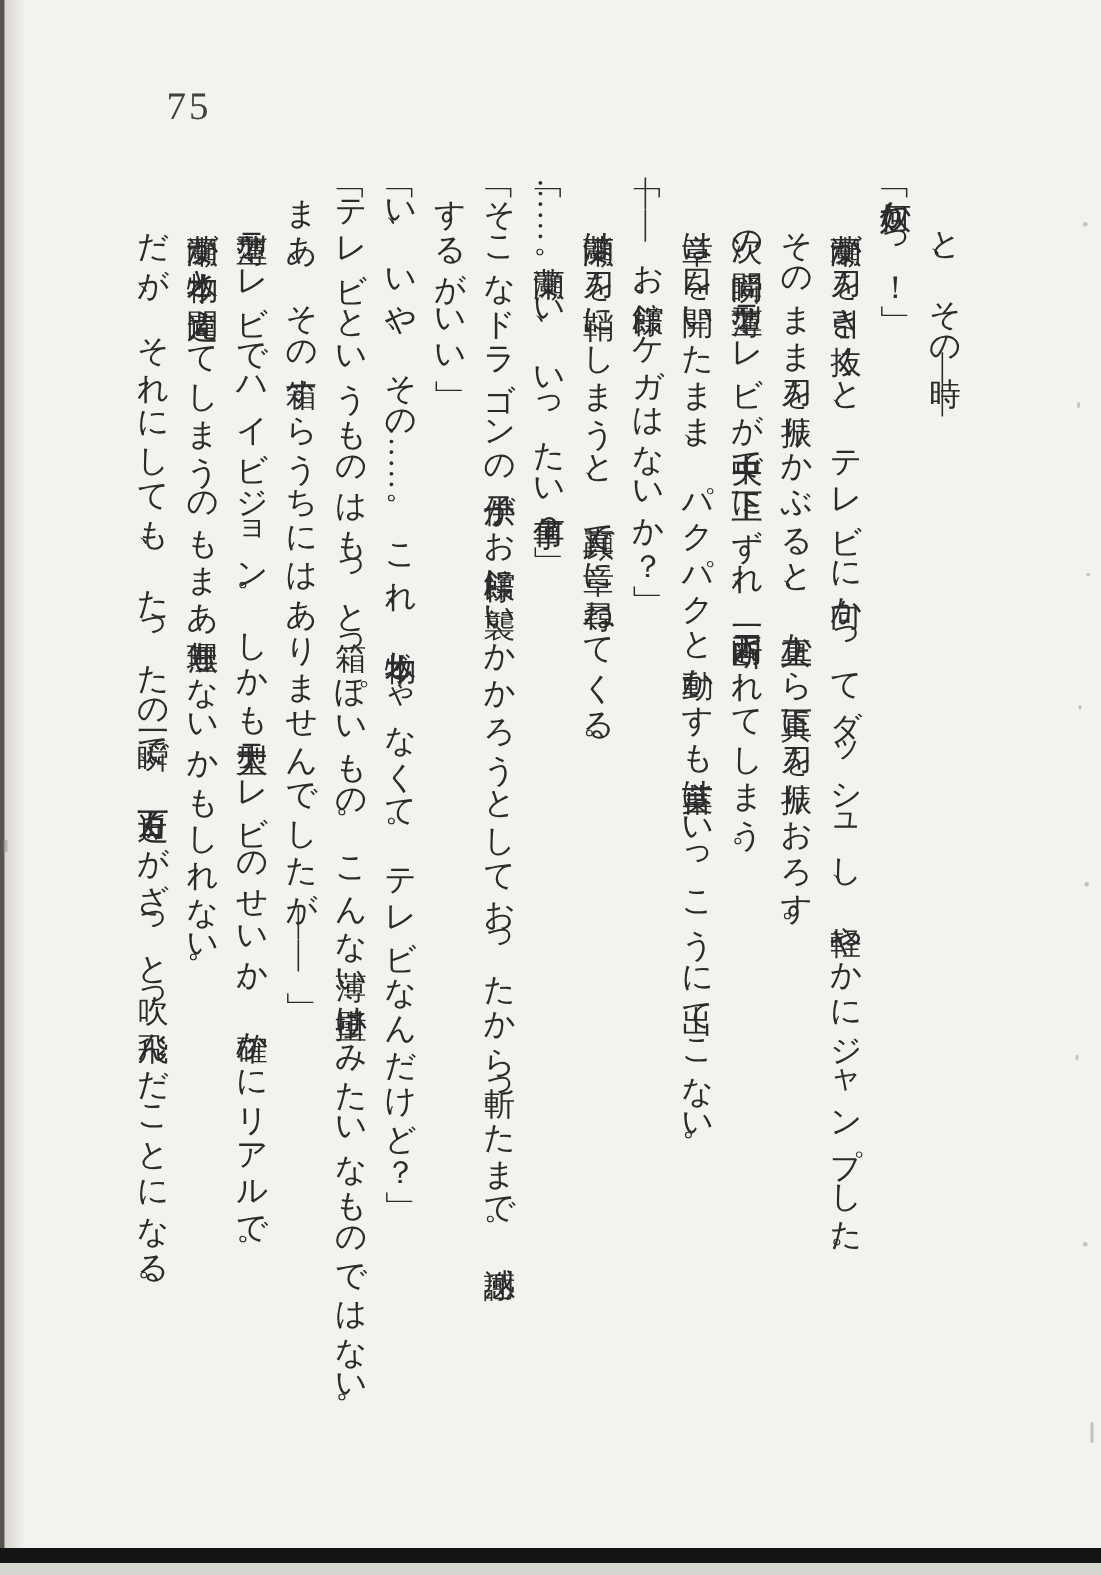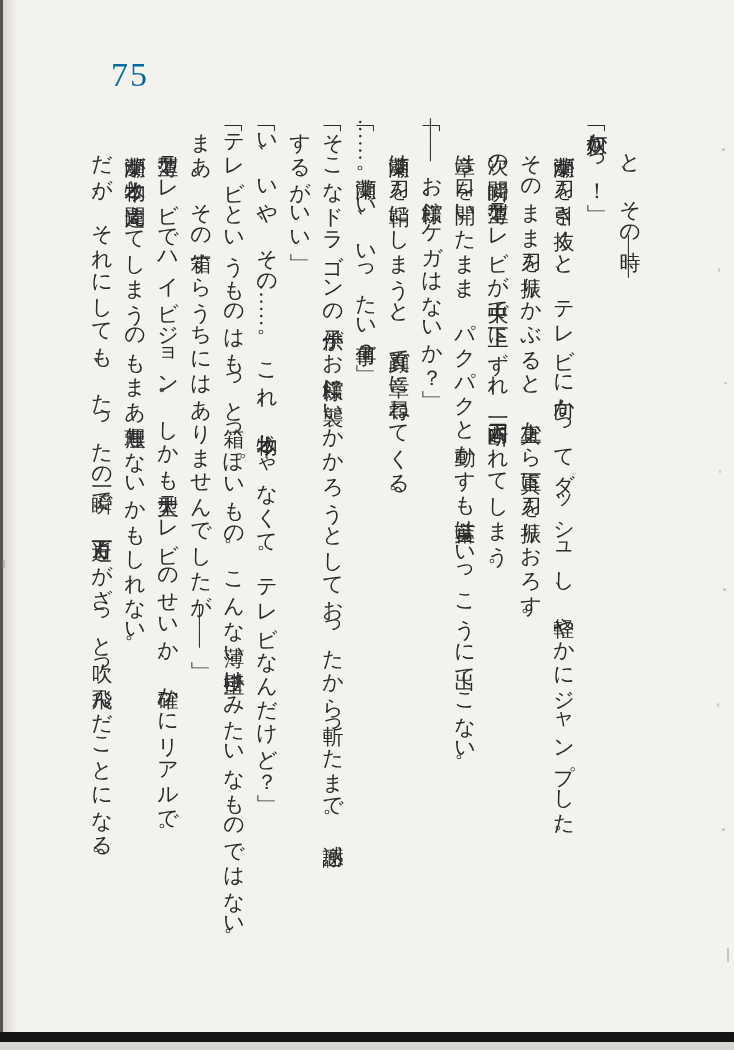--- a/index.html
+++ b/index.html
@@ -27,23 +27,23 @@
   .gutter-shade {
     position: absolute;
     left: 3px; top: 0;
     width: 14px; height: 100%;
     background: linear-gradient(90deg, rgba(90,85,75,0.18), rgba(90,85,75,0));
   }
   .page-number {
     position: absolute;
     left: 111px;
     top: 56px;
-    font-size: 34px;
+    font-size: 26px;
     letter-spacing: 2px;
-    color: #0369a1;
+    color: #404040;
   }
   .vtext {
     position: absolute;
     top: 118px;
     right: 88px;
     width: 561px;
     height: 845px;
     writing-mode: vertical-rl;
     text-orientation: mixed;
     font-size: 21px;

